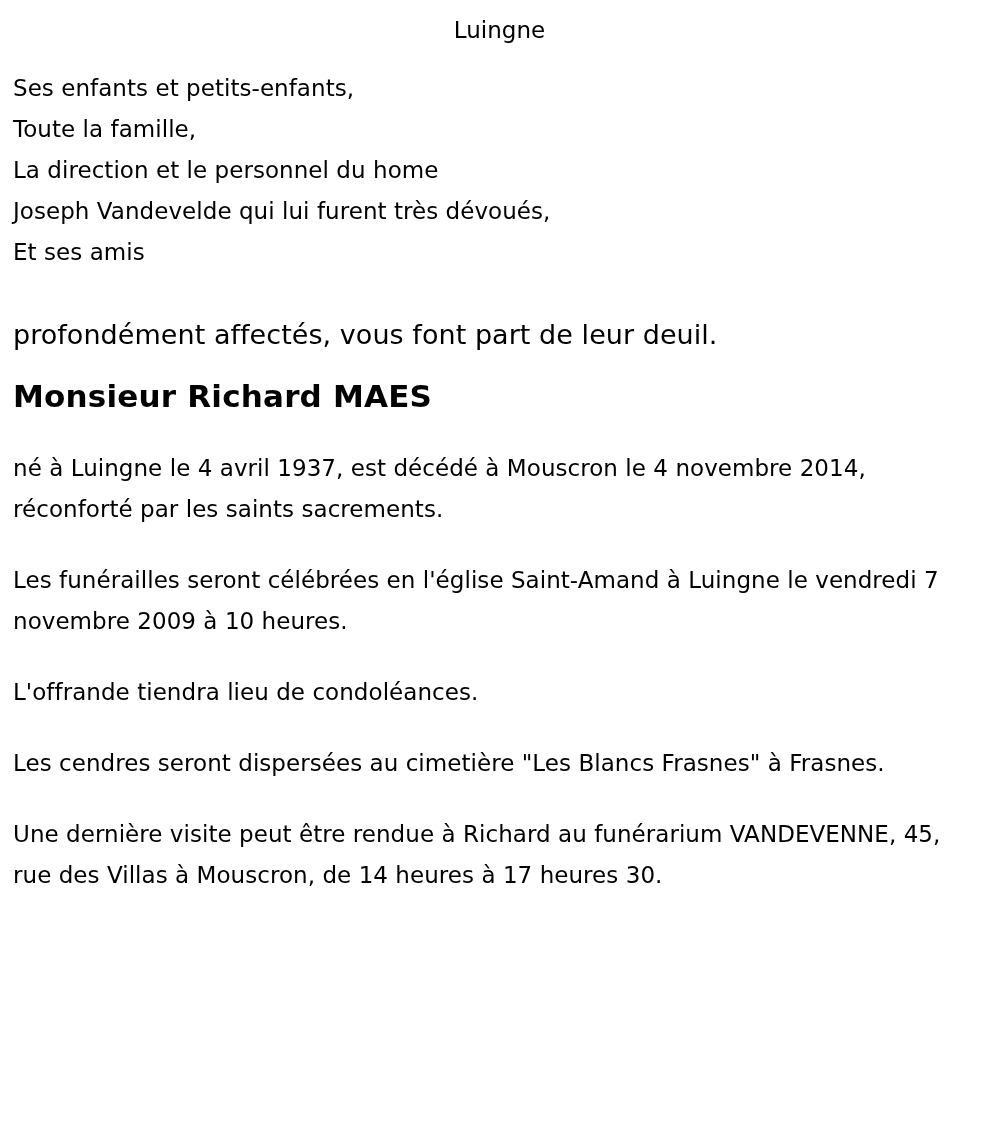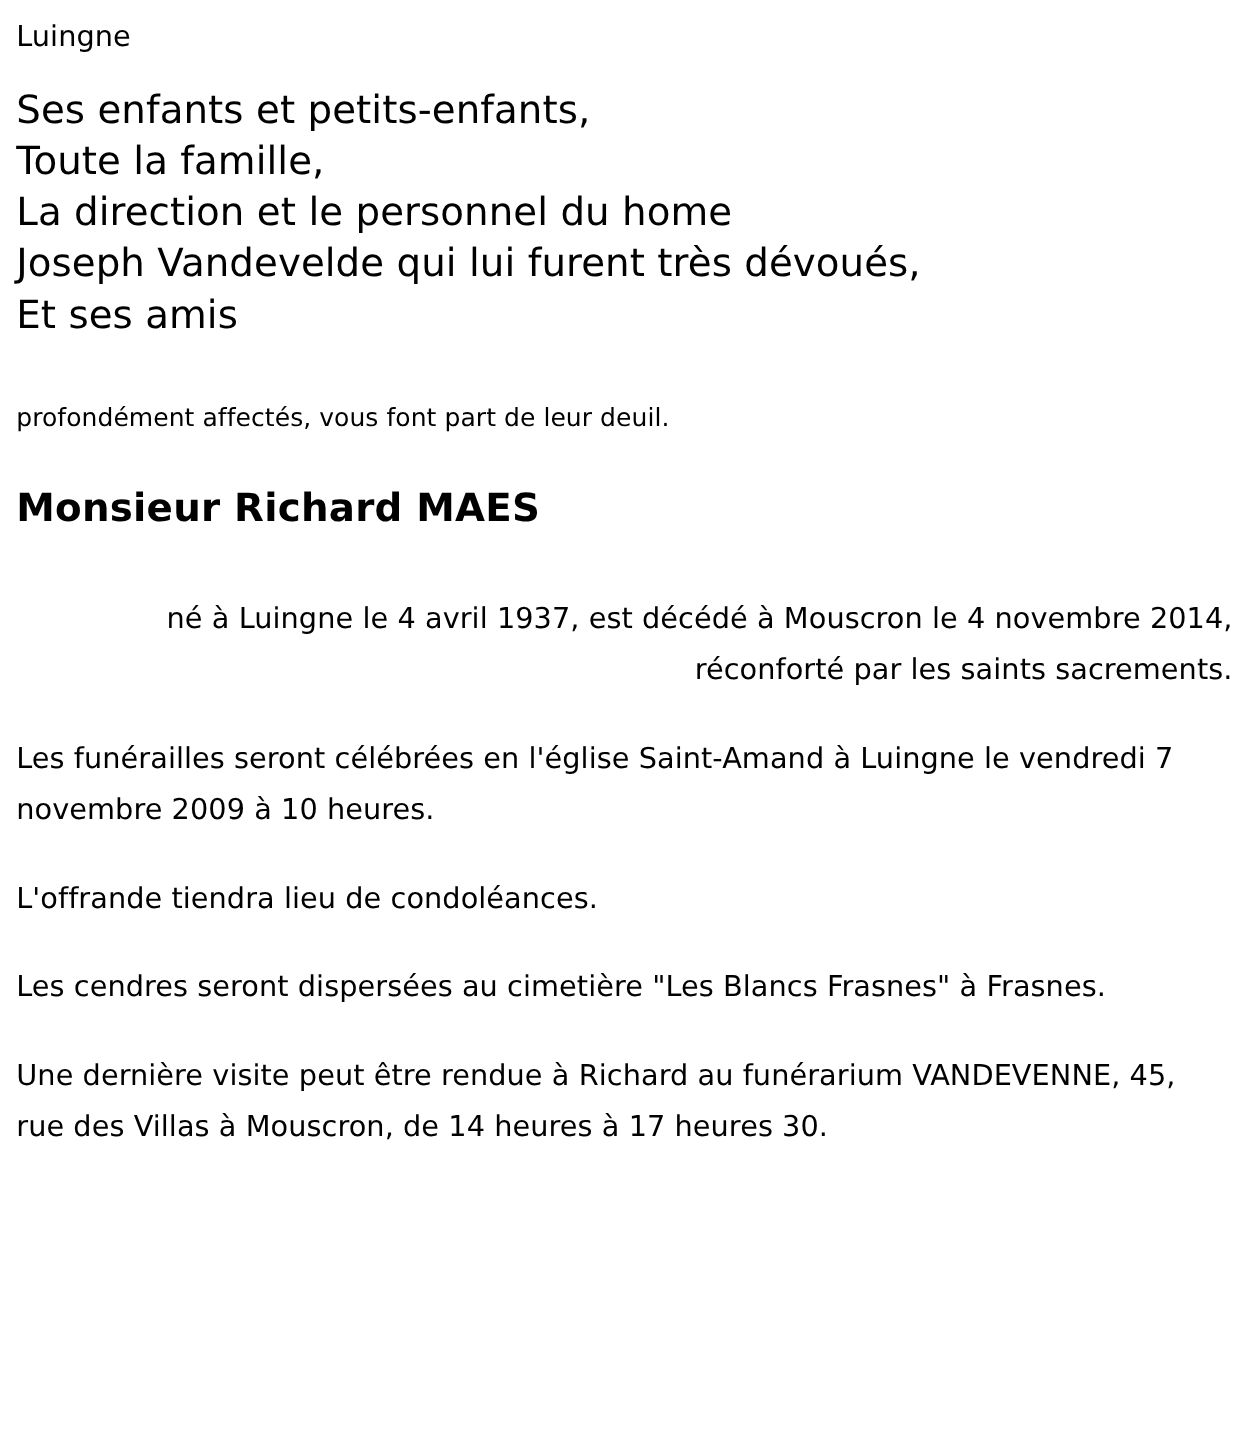--- a/index.html
+++ b/index.html
@@ -27,52 +27,52 @@
     margin: 0 0 0 0;
     color: #000000;
     letter-spacing: 0.05px;
     white-space: pre-line;
   }
   
   .locality {
     font-size: 23px;
     line-height: 41px;
     margin: 0 0 17px 0;
+    text-align: center;
   }
   
   .survivors {
-    font-size: 31px;
+    font-size: 23px;
     line-height: 41px;
     margin: 0 0 0 0;
     white-space: pre-line;
   }
   
   .affected {
-    font-size: 20px;
+    font-size: 27px;
     line-height: 41px;
     margin: 41px 0 0 0;
   }
   
   .deceased-name {
     font-size: 31px;
     line-height: 40px;
     font-weight: 700;
-    margin: 32px 0 0 0;
+    margin: 21px 0 0 0;
     letter-spacing: 0.2px;
   }
   
   .block {
     font-size: 23px;
     line-height: 41px;
     margin: 30px 0 0 0;
     white-space: pre-line;
   }
   .block.first-block {
-    margin-top: 48px;
-    text-align: right;
+    margin-top: 32px;
   }
 </style>
 </head>
 <body>
 
 <div class="notice">
 
   <p class="p locality">Luingne</p>
 
   <p class="p survivors">Ses enfants et petits-enfants,

